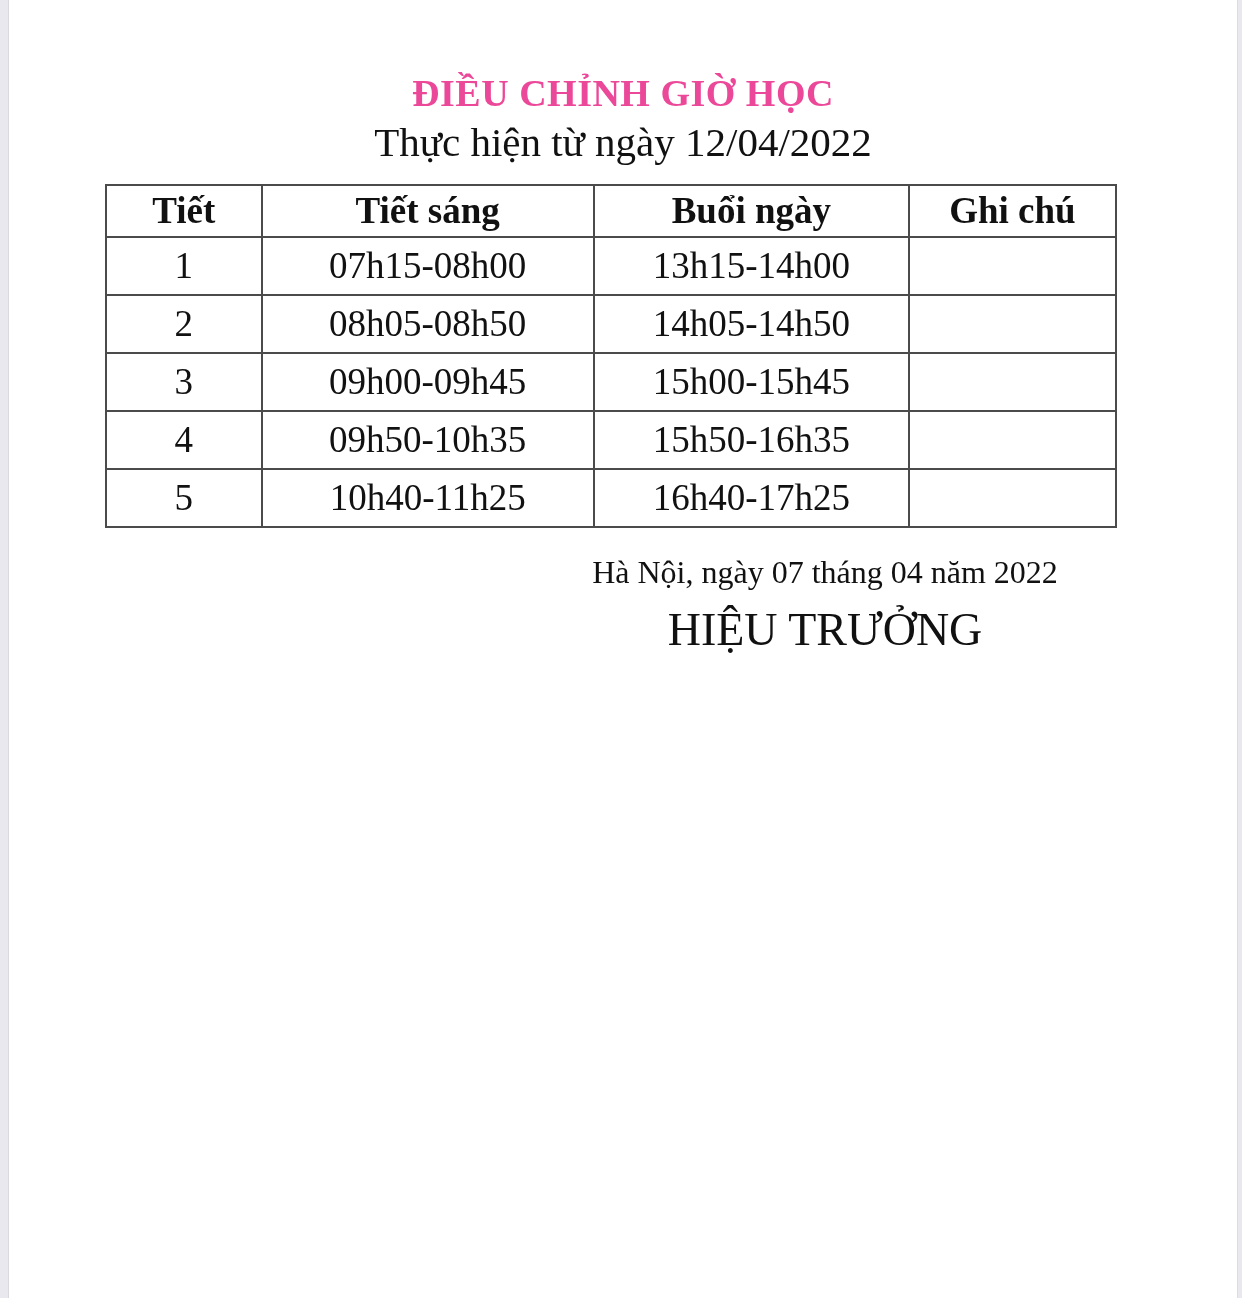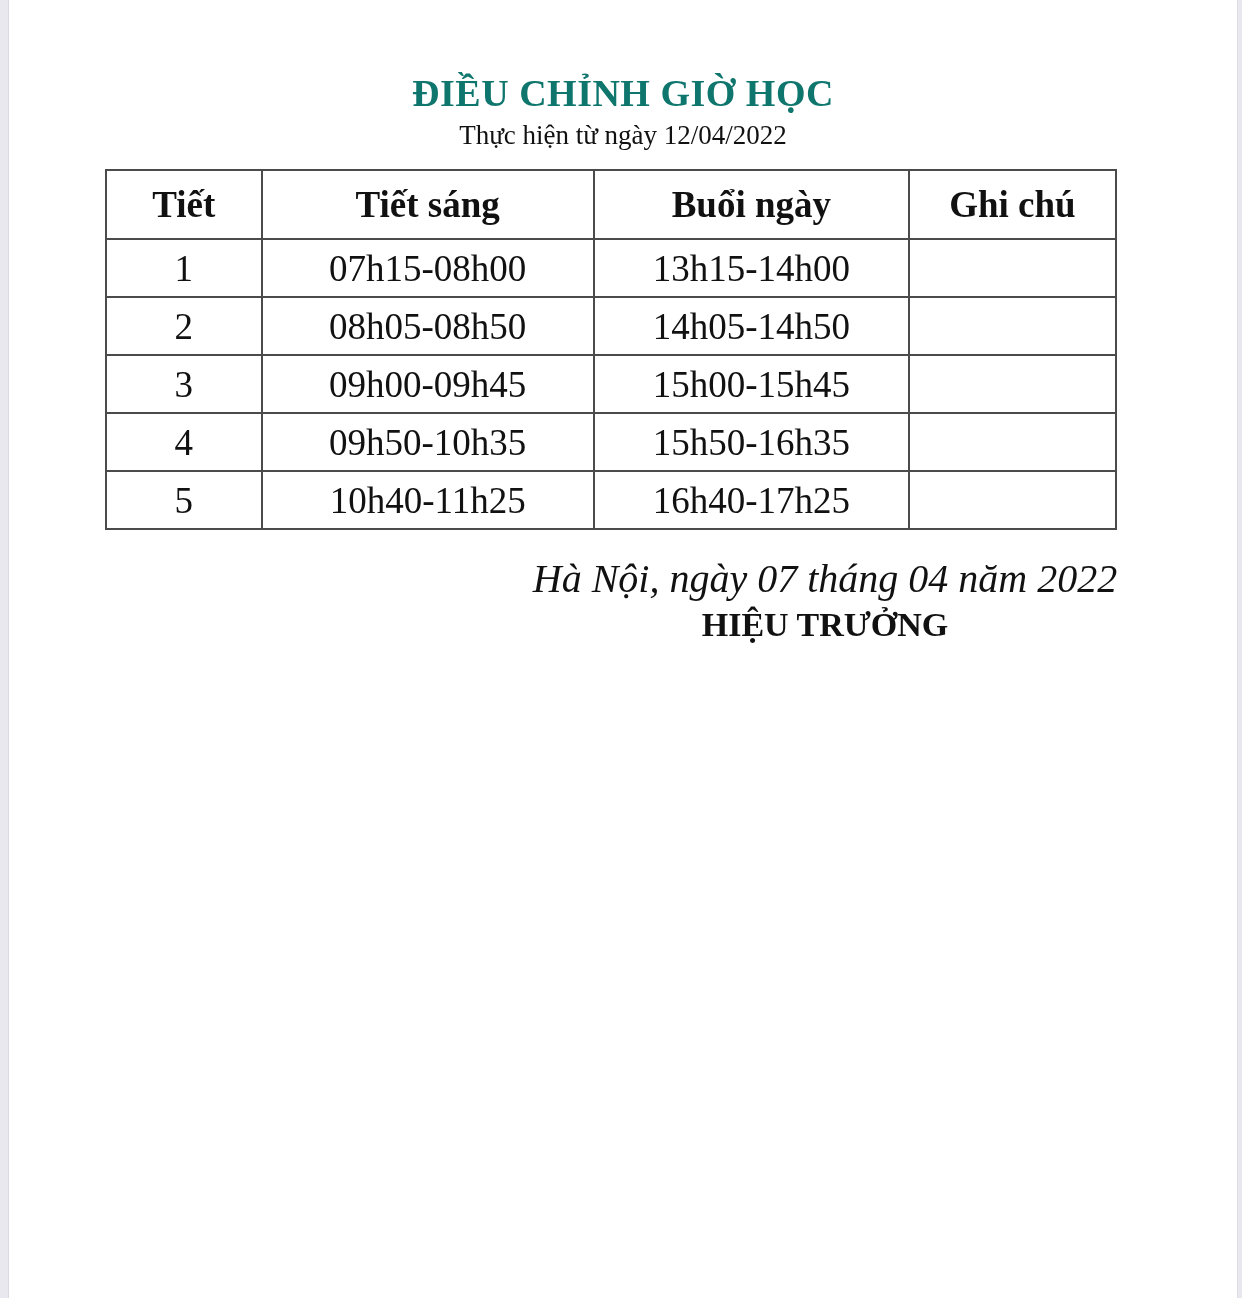--- a/index.html
+++ b/index.html
@@ -32,21 +32,21 @@
   .doc-title {
     text-align: center;
     font-size: 38px;
     font-weight: bold;
     line-height: 1.05;
     color: #d93b2b;
     letter-spacing: 0.5px;
   }
   .doc-subtitle {
     text-align: center;
-    font-size: 27px;
+    font-size: 41px;
     font-weight: normal;
     margin-top: 7px;
     line-height: 1.05;
   }
 
   table.schedule {
     margin: 20px 0 0 96px; 
     width: 1012px;
     border-collapse: collapse;
     table-layout: fixed;
@@ -56,57 +56,56 @@
   table.schedule col.c3 { width: 31.2%; }
   table.schedule col.c4 { width: 20.5%; }
   table.schedule th,
   table.schedule td {
     border: 2px solid #4b4b4b;
     text-align: center;
     vertical-align: middle;
     background: #ffffff;
   }
   table.schedule th {
-    height: 69px;
+    height: 52px;
     font-size: 37px;
     font-weight: bold;
   }
   table.schedule td {
     height: 58px;
     font-size: 37px;
     font-weight: normal;
   }
 
   .signature {
     margin-top: 26px;
     margin-left: 496px; 
     width: 640px;
     text-align: center;
   }
   .signature .place-date {
-    font-size: 40px;
-    font-style: italic;
+    font-size: 32px;
     line-height: 1.15;
   }
   .signature .signer {
-    font-size: 34px;
-    font-weight: bold;
-    margin-top: 3px;
+    font-size: 46px;
+    font-weight: normal;
+    margin-top: 13px;
     line-height: 1.15;
   }
 </style>
 </head>
 <body>
 
 <div class="edge edge-left"></div>
 <div class="edge edge-right"></div>
 
 <div class="content">
 
-  <div class="doc-title" style="color: #0f766e;">ĐIỀU CHỈNH GIỜ HỌC</div>
+  <div class="doc-title" style="color: #ec4899;">ĐIỀU CHỈNH GIỜ HỌC</div>
   <div class="doc-subtitle">Thực hiện từ ngày 12/04/2022</div>
 
   <table class="schedule">
     <colgroup>
       <col class="c1">
         <col class="c2">
         <col class="c3">
         <col class="c4">
     </colgroup>
     <thead>

